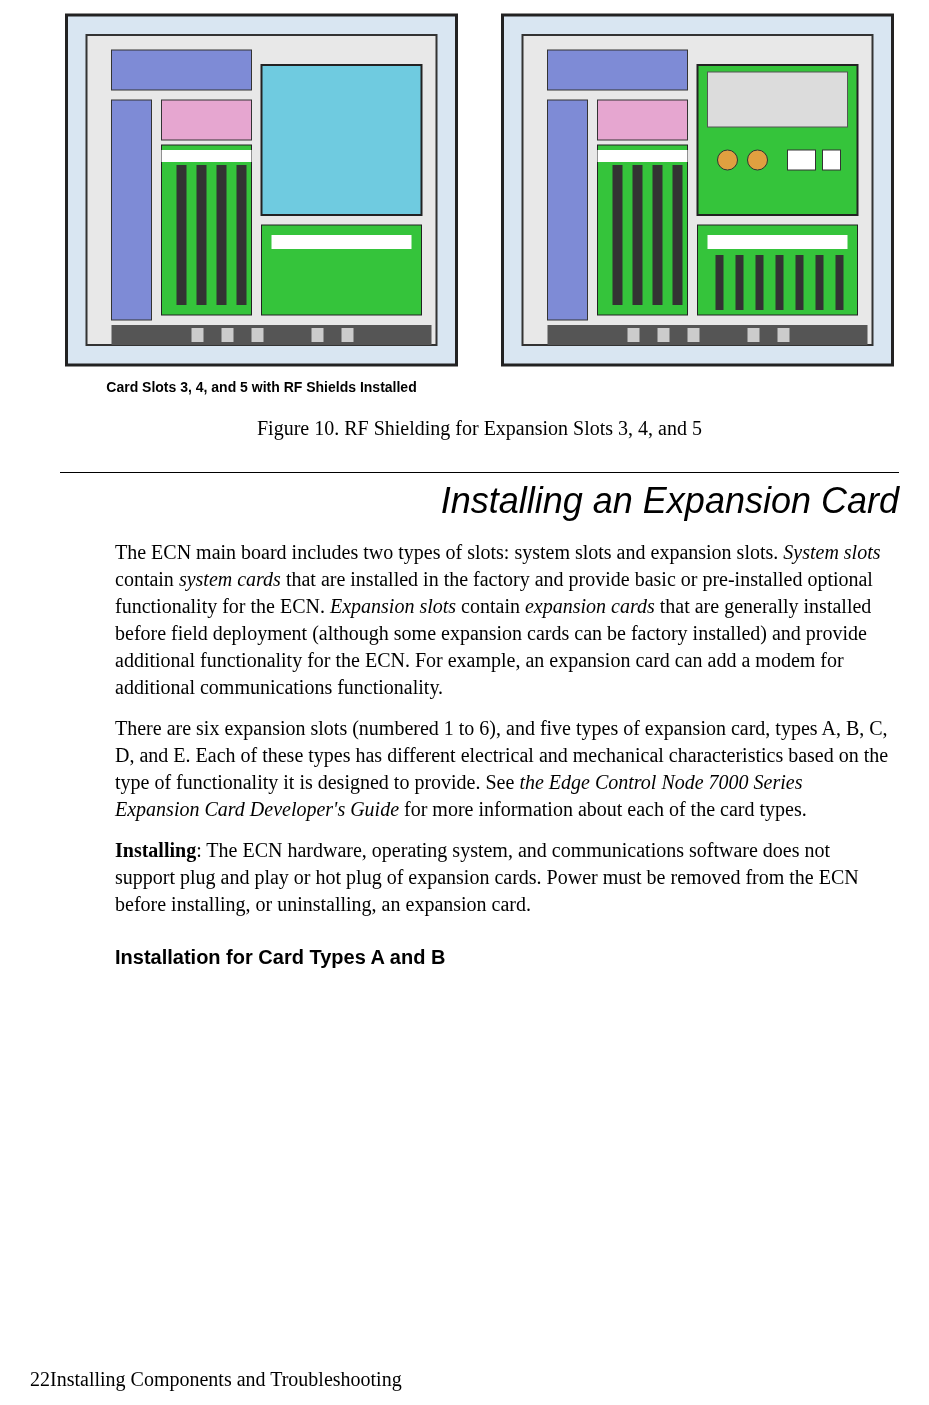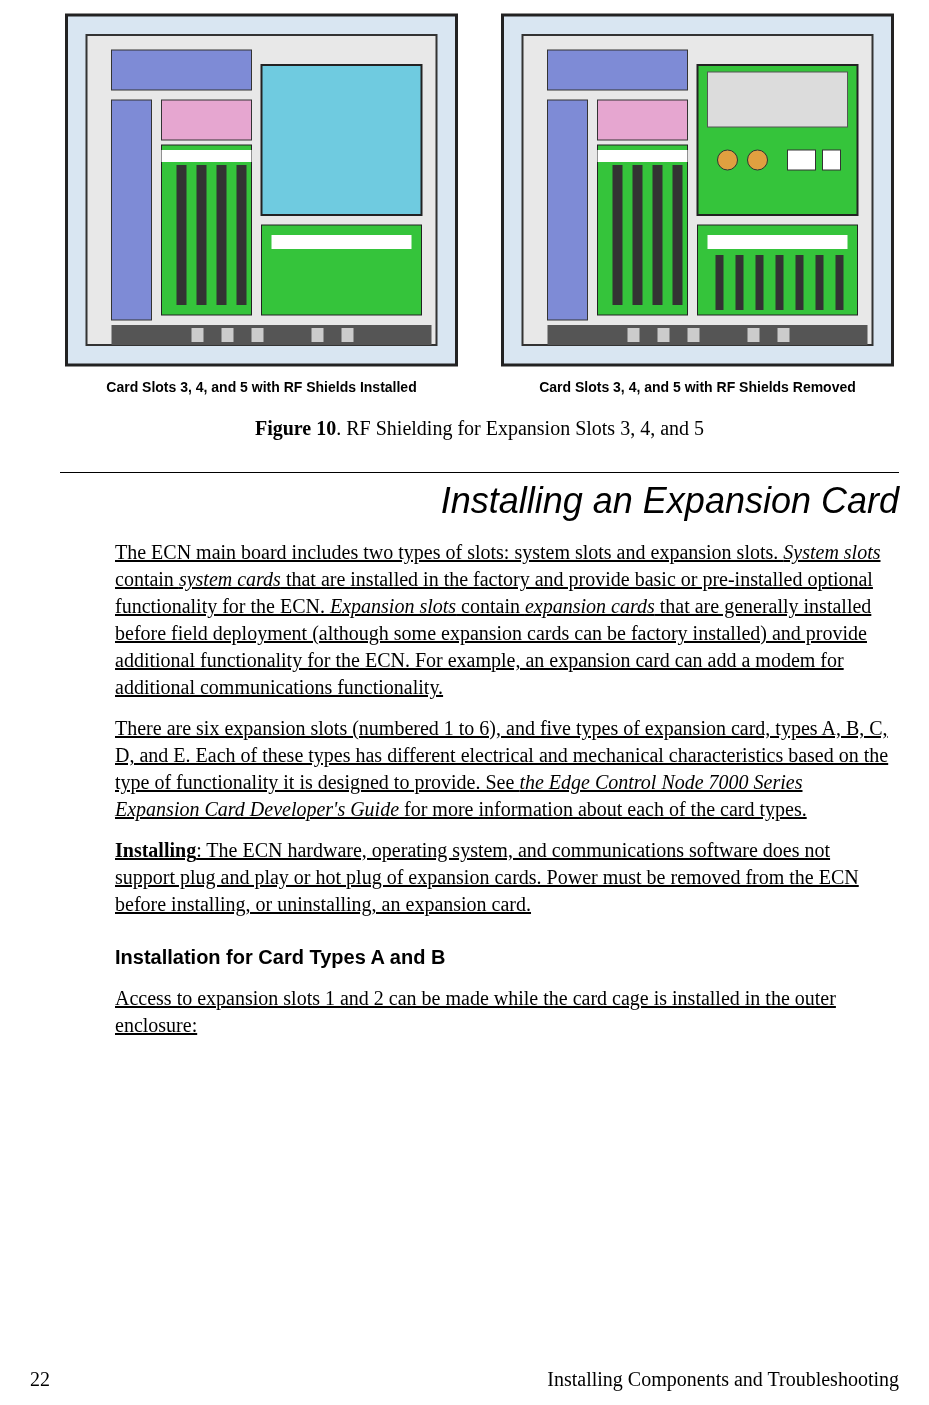--- a/index.html
+++ b/index.html
@@ -44,37 +44,36 @@
     font-weight: bold;
     font-size: 14px;
     margin-top: 8px;
   }
   .fig-caption {
     text-align: center;
     font-family: "Times New Roman", serif;
     font-size: 20px;
     margin: 18px 0 30px 0;
   }
-  .fig-caption .fig-num { font-weight: bold; }
+  .fig-caption .fig-num { font-weight: normal; }
   hr.rule {
     border: none;
     border-top: 1px solid #000;
     margin: 0 0 4px 0;
   }
   h1.section {
     font-family: Arial, Helvetica, sans-serif;
     font-style: italic;
     font-weight: normal;
     font-size: 36px;
     margin: 0 0 14px -50px;
     text-align: right;
   }
   .body-text {
     margin: 0 8px 14px 55px;
-    text-decoration: underline;
   }
   .body-text p { margin: 0 0 14px 0; }
   .bold { font-weight: bold; }
   .ital { font-style: italic; }
   h2.subhead {
     font-family: Arial, Helvetica, sans-serif;
     font-weight: bold;
     font-size: 20px;
     margin: 26px 0 14px 55px;
   }
@@ -82,21 +81,20 @@
     margin: 0 0 14px 75px;
     padding-left: 30px;
   }
   ol.steps li { margin-bottom: 10px; padding-left: 6px; }
   .footer {
     position: absolute;
     bottom: 12px;
     left: 30px;
     right: 30px;
     display: flex;
-    justify-content: space-between;
     font-size: 20px;
   }
 </style>
 </head>
 <body>
 
 <div class="page">
 
   <div class="figure-row">
     <div class="figure-col">
@@ -156,21 +154,20 @@
           <rect x="318" y="245" width="8" height="55" fill="#333"></rect>
           <rect x="338" y="245" width="8" height="55" fill="#333"></rect>
           <rect x="50" y="315" width="320" height="20" fill="#555"></rect>
           <rect x="130" y="318" width="12" height="14" fill="#ccc"></rect>
           <rect x="160" y="318" width="12" height="14" fill="#ccc"></rect>
           <rect x="190" y="318" width="12" height="14" fill="#ccc"></rect>
           <rect x="250" y="318" width="12" height="14" fill="#ccc"></rect>
           <rect x="280" y="318" width="12" height="14" fill="#ccc"></rect>
         </svg>
       </div>
-      <div class="fig-sub">Card Slots 3, 4, and 5 with RF Shields Removed</div>
     </div>
   </div>
 
   <div class="fig-caption">
     <span class="fig-num">Figure 10</span><span>. RF Shielding for Expansion Slots 3, 4, and 5</span>
   </div>
 
   <hr class="rule">
 
   <h1 class="section">Installing an Expansion Card</h1>
@@ -182,23 +179,20 @@
     <p>
       <span>There are six expansion slots (numbered 1 to 6), and five types of expansion card, types A, B, C, D, and E.  Each of these types has different electrical and mechanical characteristics based on the type of functionality it is designed to provide.  See </span><span class="ital">the Edge Control Node 7000 Series Expansion Card Developer's Guide</span><span> for more information about each of the card types.</span>
     </p>
     <p>
       <span class="bold">Installing</span><span>:  The ECN hardware, operating system, and communications software does not support plug and play or hot plug of expansion cards.  Power must be removed from the ECN before installing, or uninstalling, an expansion card.</span>
     </p>
   </div>
 
   <h2 class="subhead">Installation for Card Types A and B</h2>
 
-  <div class="body-text">
-    <p>Access to expansion slots 1 and 2 can be made while the card cage is installed in the outer enclosure:</p>
-  </div>
 
 
 
   <div class="footer">
     <span>22</span>
     <span>Installing Components and Troubleshooting</span>
   </div>
 
 </div>
 

